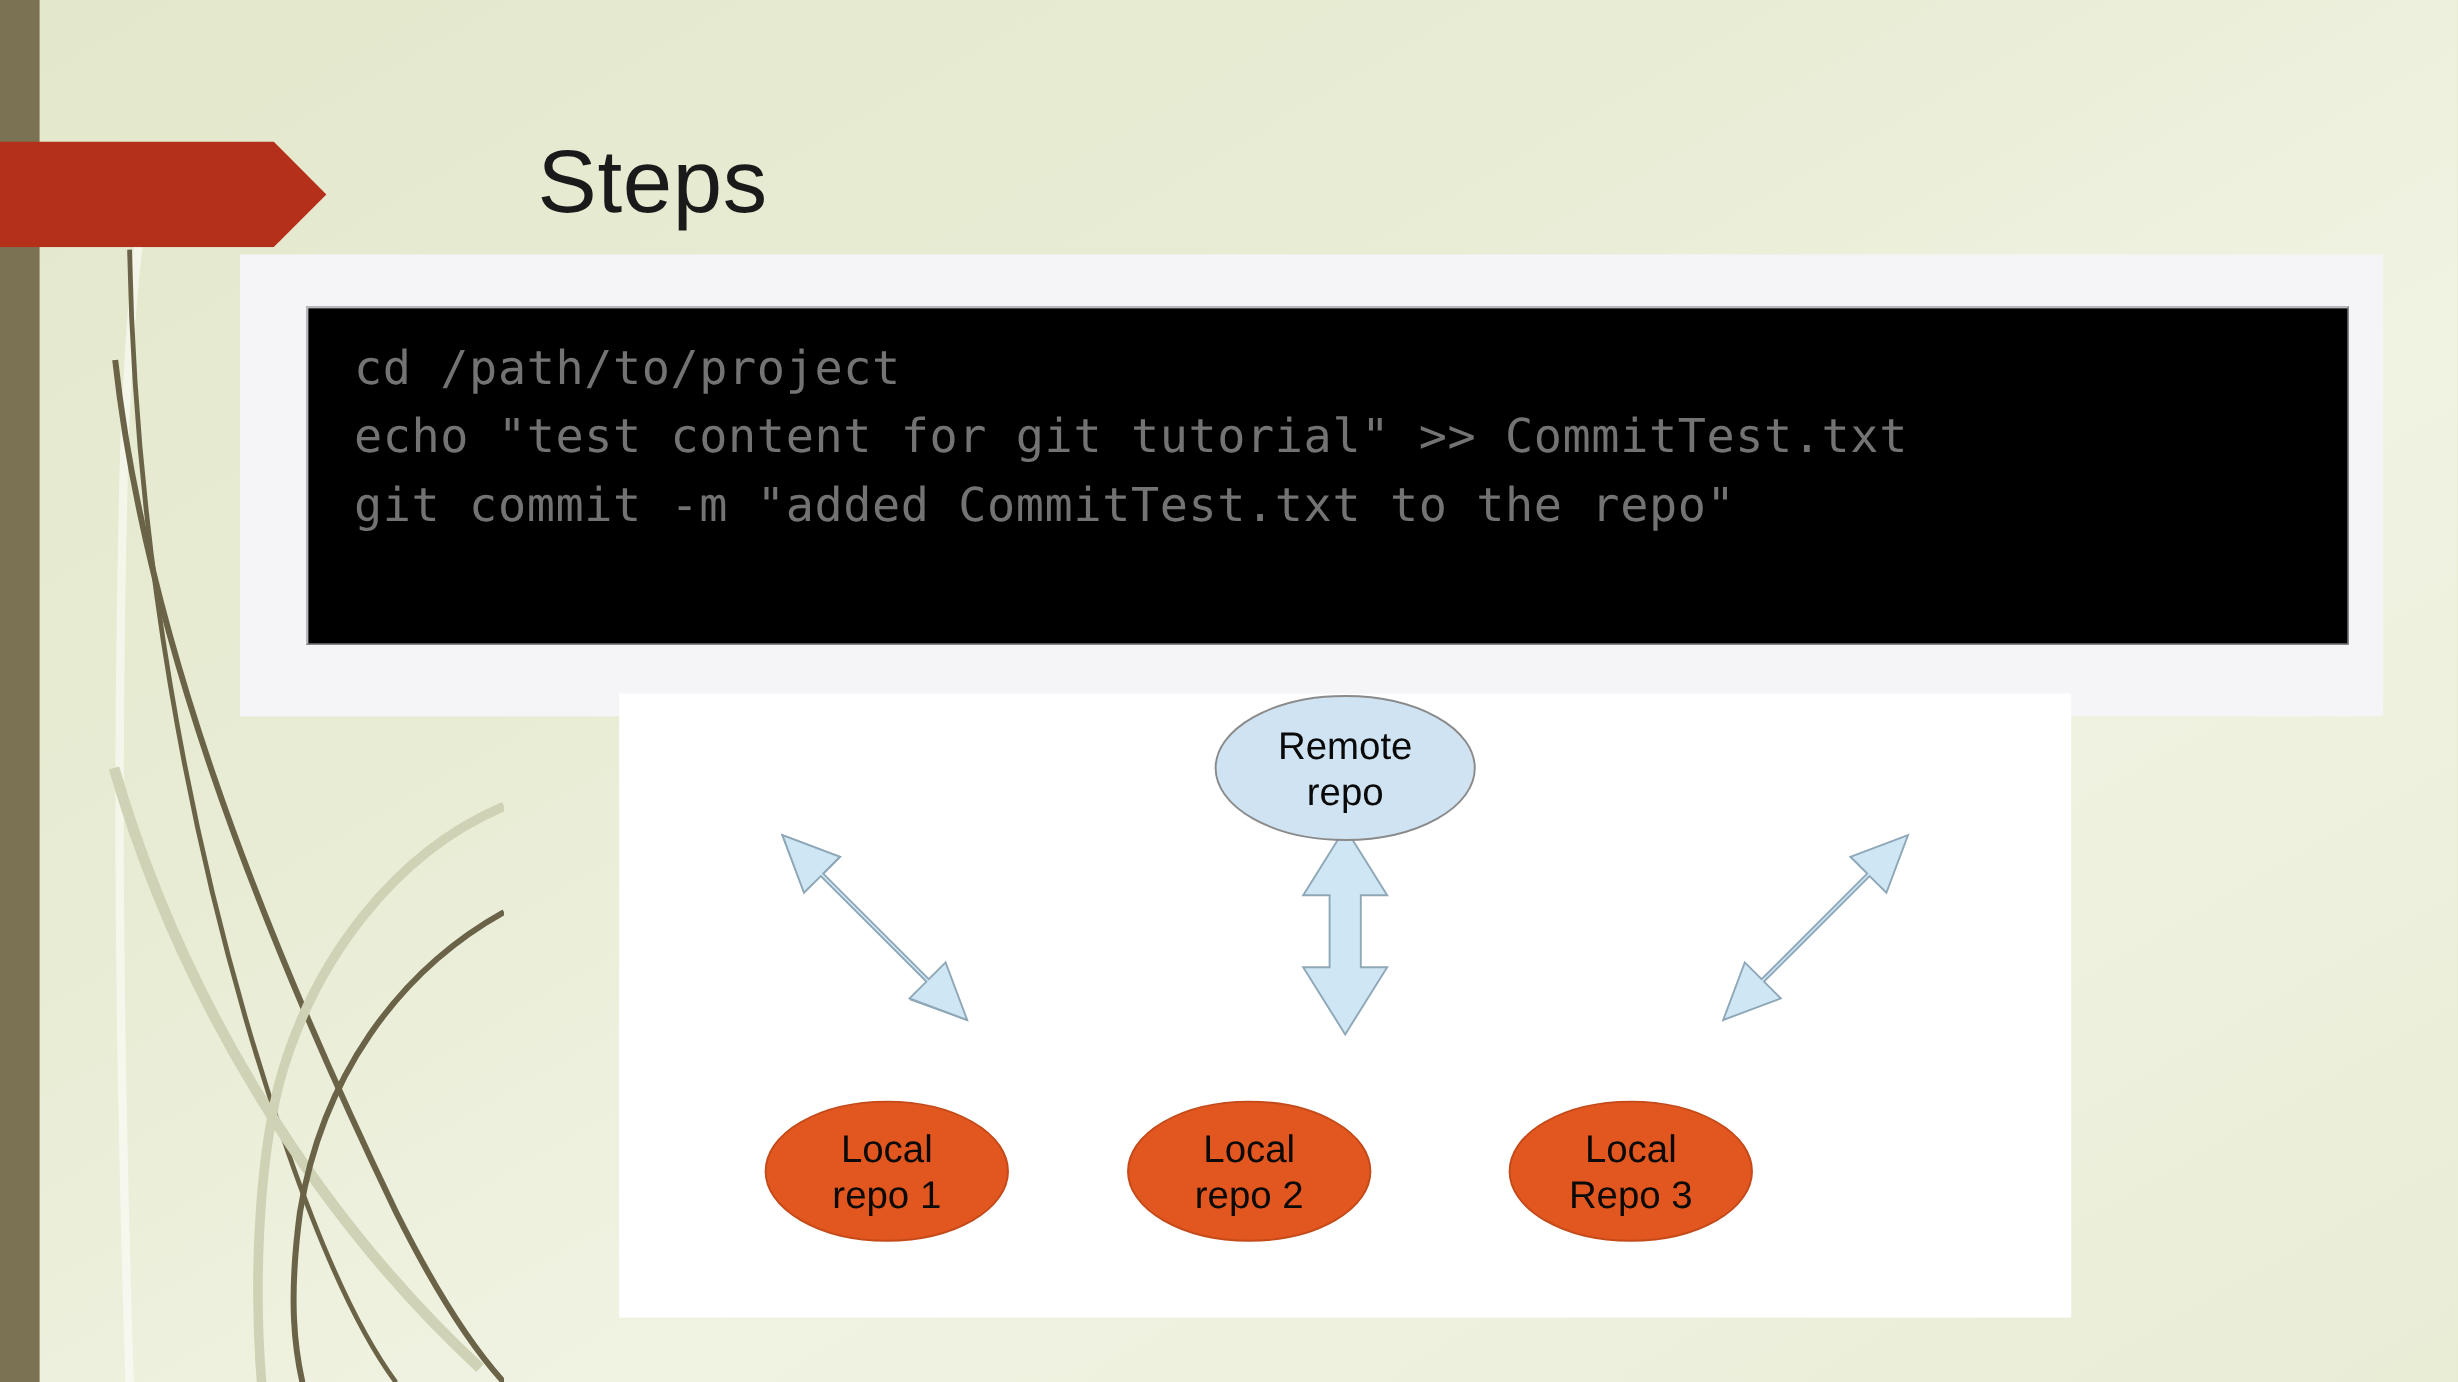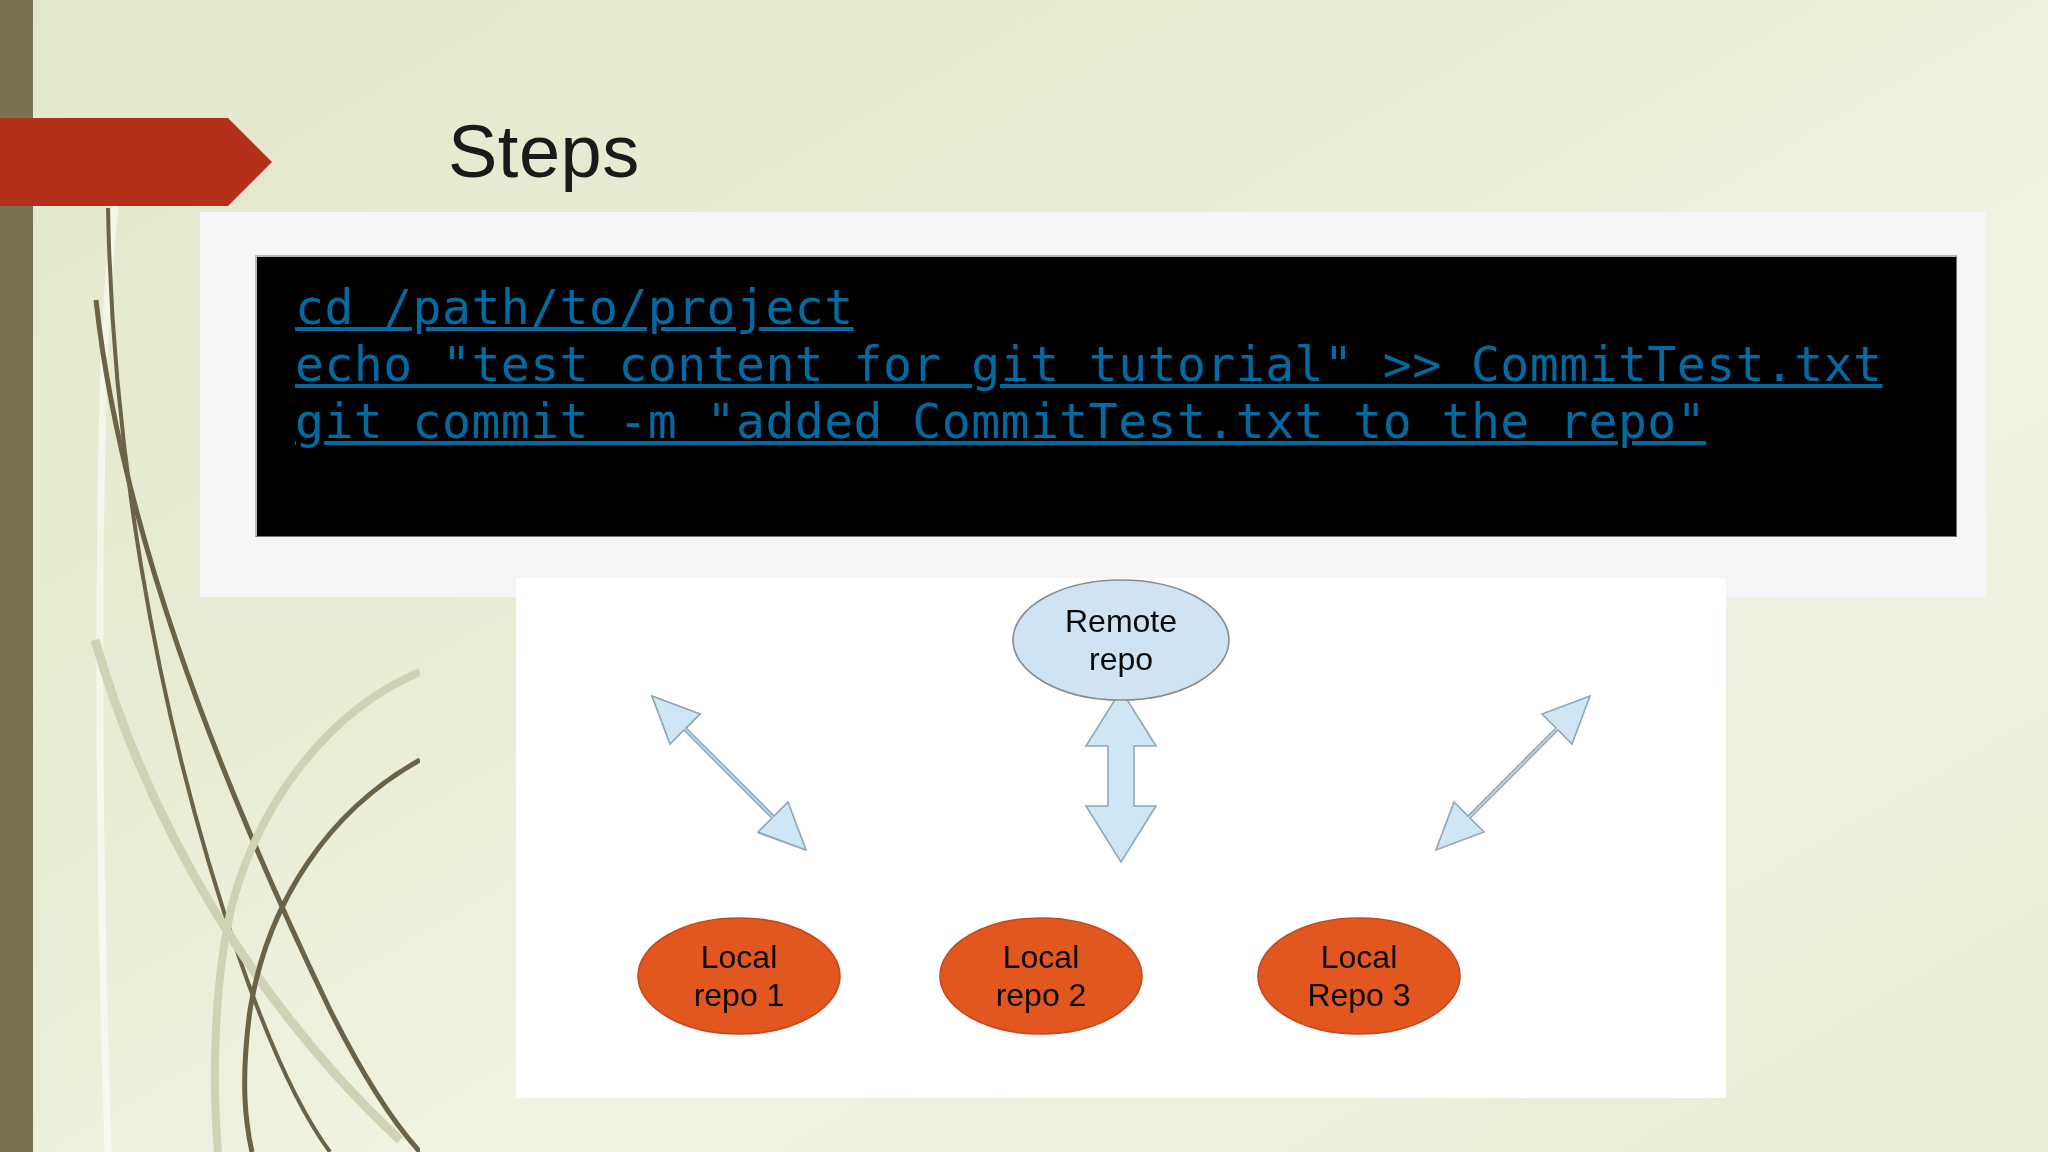--- a/index.html
+++ b/index.html
@@ -83,26 +83,25 @@
     border-top: 2px solid #b9b7bd;
     border-left: 2px solid #b9b7bd;
     border-right: 1px solid #6f6f74;
     border-bottom: 1px solid #6f6f74;
     padding: 22px 0 0 38px;
     overflow: hidden;
   }
 
   .term-line {
     font-family: "DejaVu Sans Mono", "Liberation Mono", monospace;
-    font-size: 48px;
+    font-size: 39px;
     line-height: 57px;
-    color: #0369a1;
+    color: #737373;
     white-space: pre;
     letter-spacing: 0.5px;
-    text-decoration: underline;
   }
 
   
   .diagram-panel {
     position: absolute;
     left: 516px;
     top: 578px;
     width: 1210px;
     height: 520px;
     background: #ffffff;

